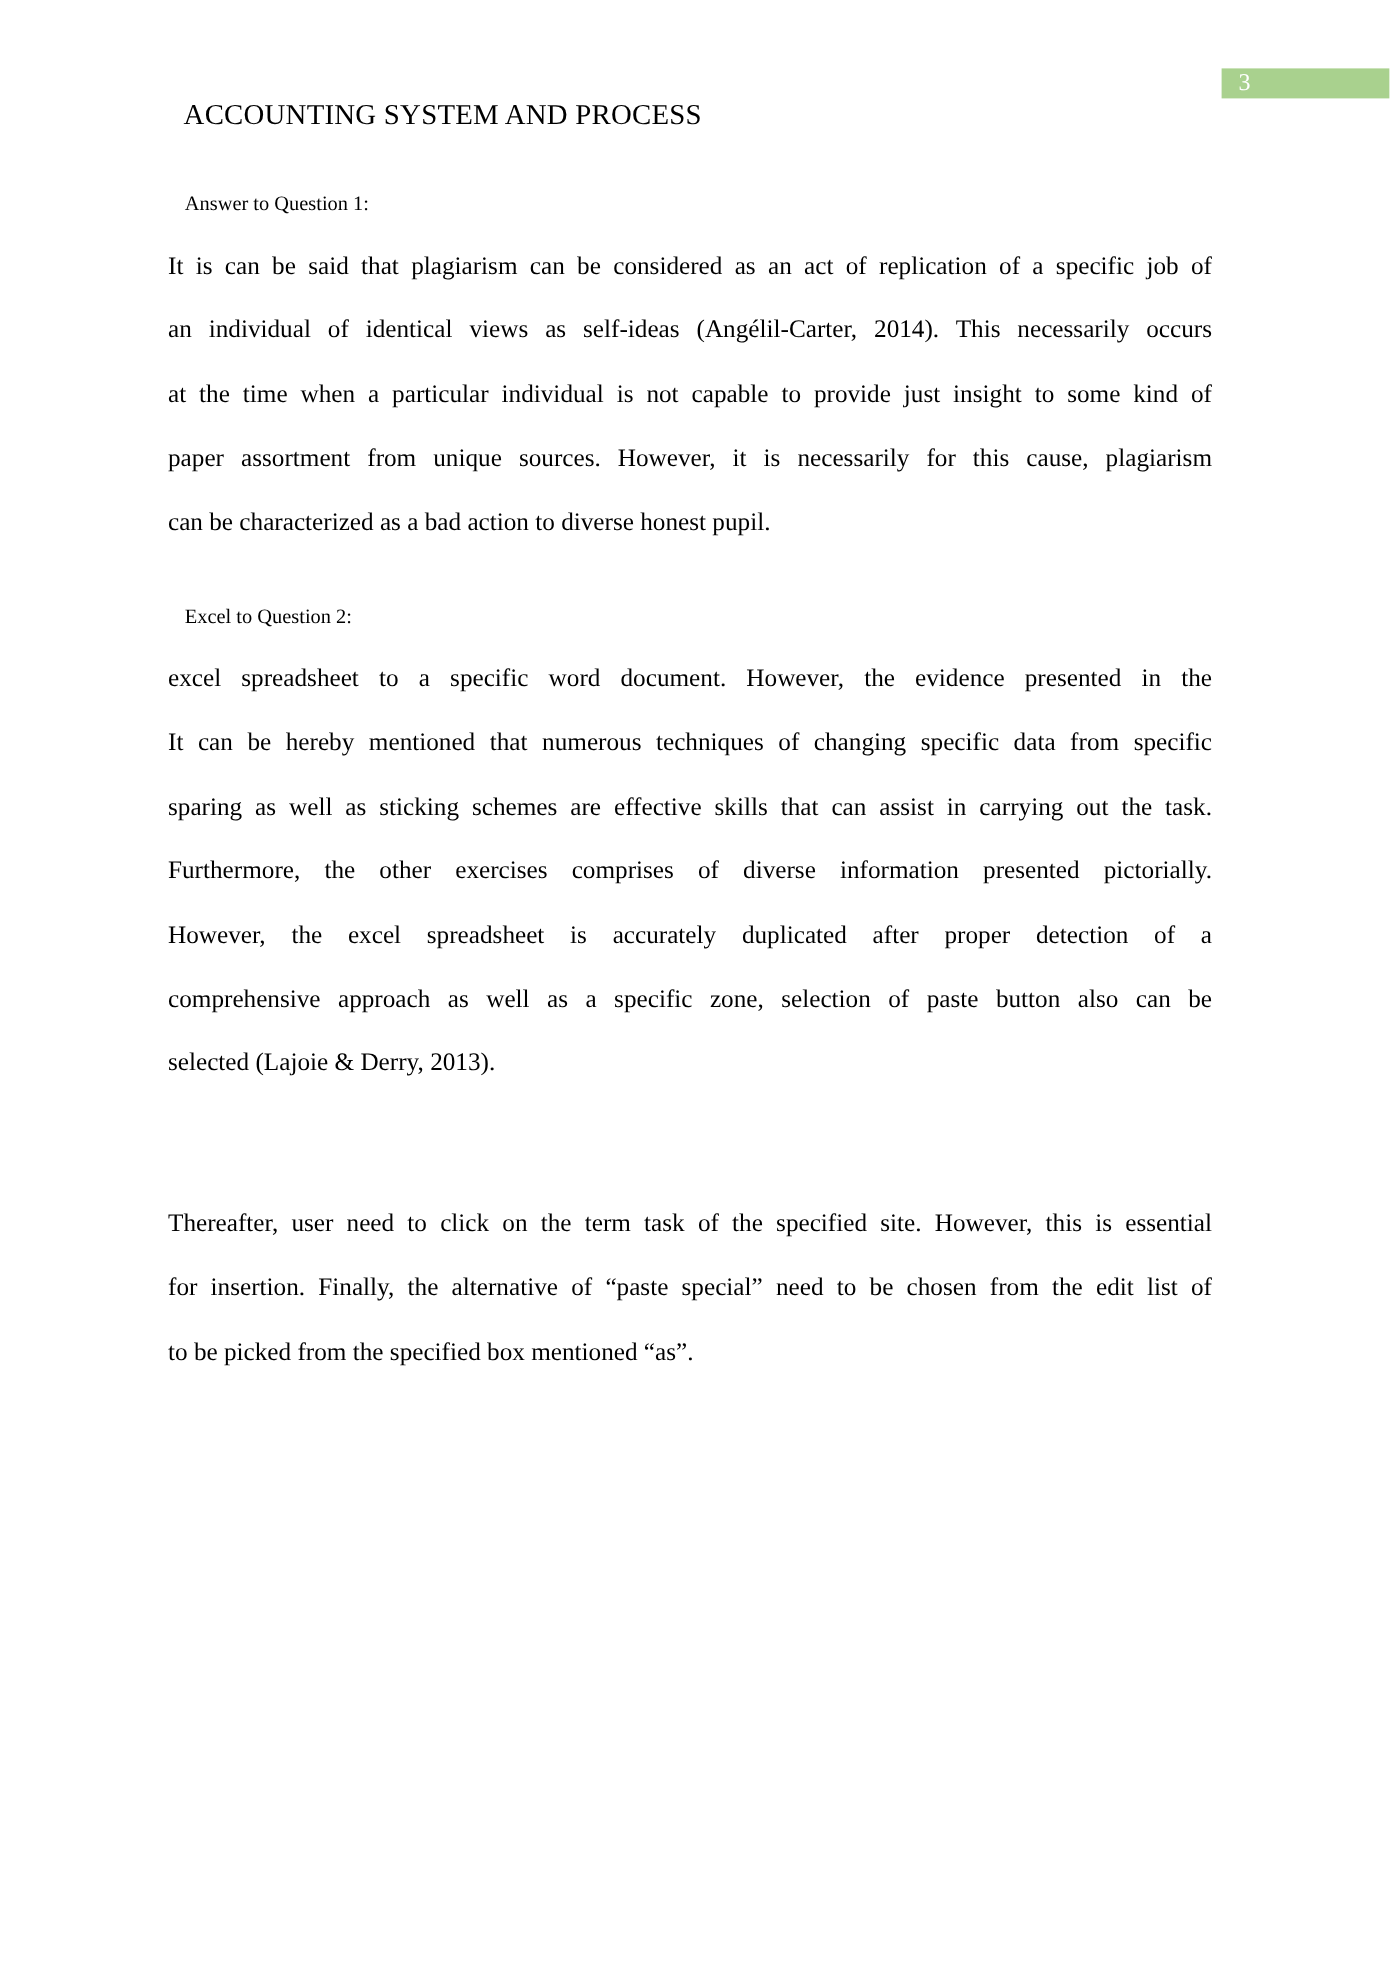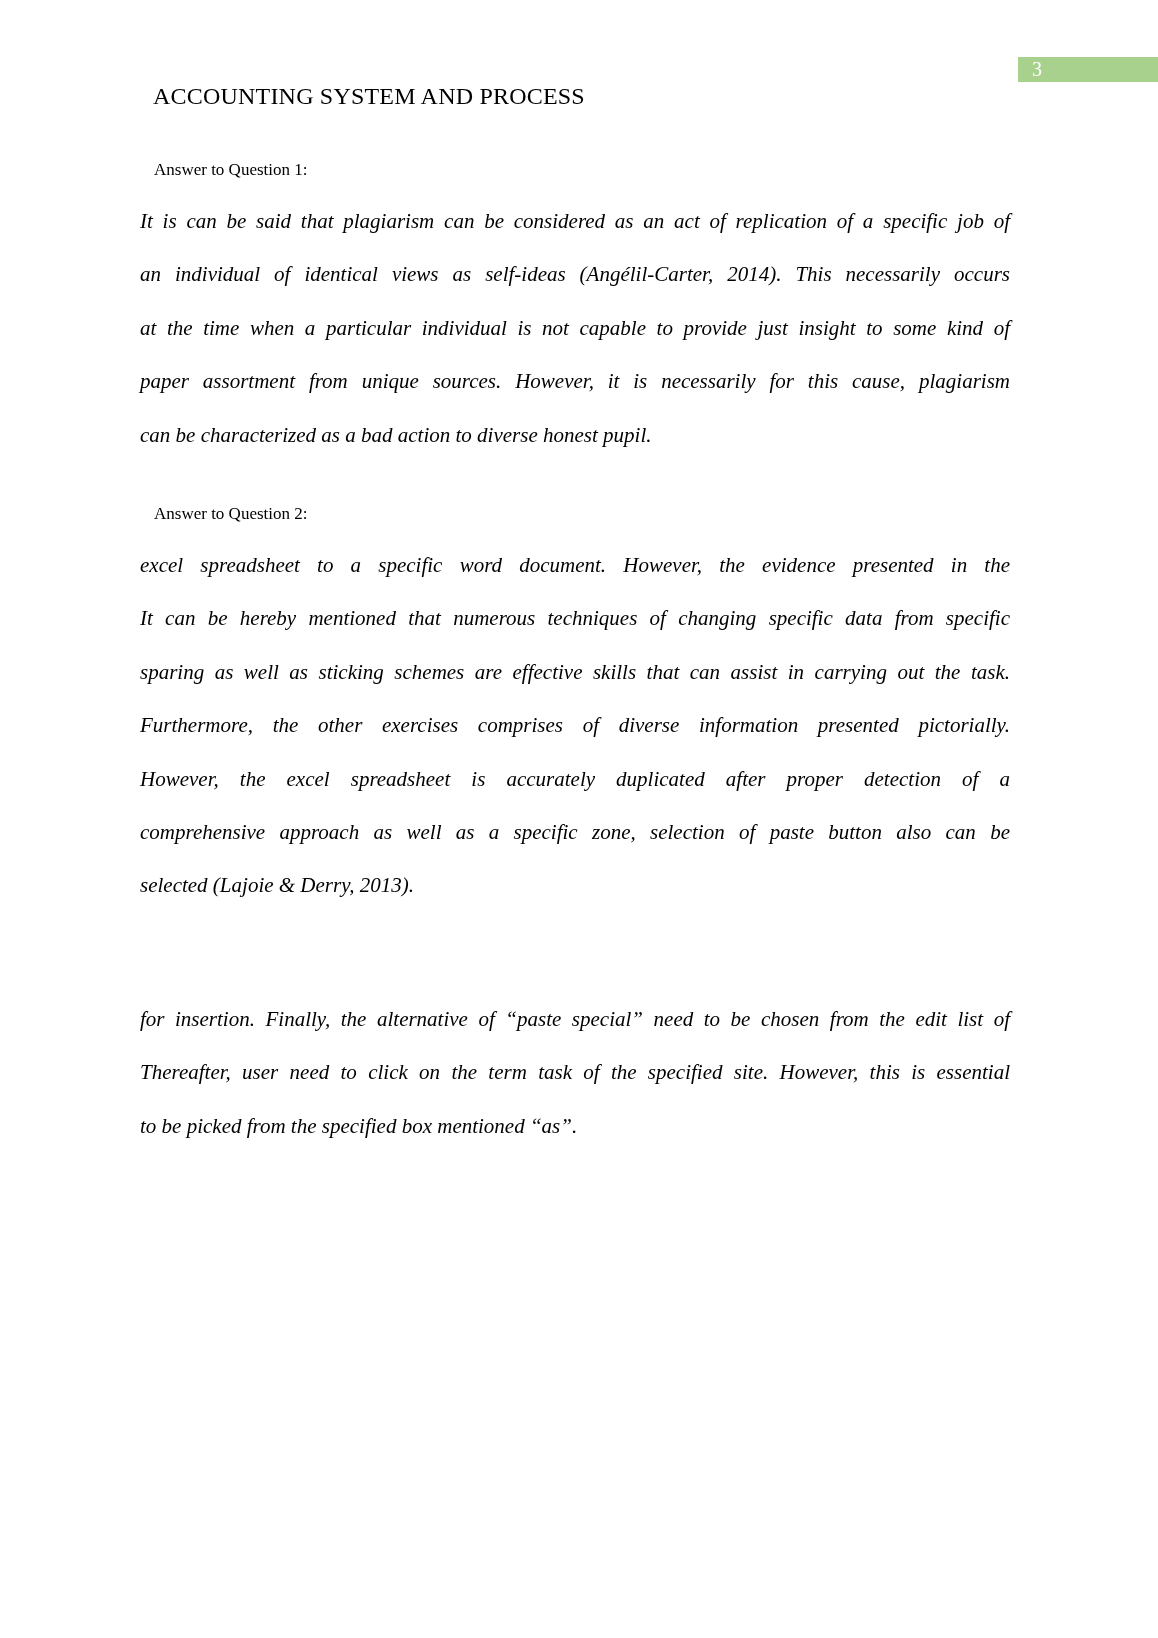--- a/index.html
+++ b/index.html
@@ -8,21 +8,21 @@
   .page-number-box { position: absolute; left: 1018px; top: 57px; width: 140px; height: 25px;
          background: #a9d18e; }
   .page-number { position: absolute; left: 14px; top: 0px; font-size: 20px; line-height: 25px;
          color: #ffffff; }
   .running-head { position: absolute; left: 153px; top: 83px; font-size: 24px; line-height: 26px;
          letter-spacing: 0.2px; }
   .content { position: absolute; left: 140px; top: 0; width: 870px; }
   .heading { position: absolute; left: 0; font-weight: normal; font-size: 17px; line-height: 26px; margin-left: 14px; }
   .para { position: absolute; left: 0; width: 870px; font-size: 21px; line-height: 53.4px;
           text-align: justify; text-align-last: left; margin: 0; }
-  .line { display: block; text-align: justify; text-align-last: justify; height: 53.4px; font-style: italic; }
+  .line { display: block; text-align: justify; text-align-last: justify; height: 53.4px; }
   .line.last { text-align-last: left; }
 </style>
 </head>
 <body>
 
 <div class="page-number-box">
   <span class="page-number">3</span>
 </div>
 
 <div class="running-head">ACCOUNTING SYSTEM AND PROCESS</div>
@@ -31,29 +31,29 @@
 
   <div class="heading" style="top:157px;">Answer to Question 1:</div>
   <div class="para" style="top:195px;">
     <span class="line">It is can be said that plagiarism can be considered as an act of replication of a specific job of</span>
     <span class="line">an individual of identical views as self-ideas (Angélil-Carter, 2014). This necessarily occurs</span>
     <span class="line">at the time when a particular individual is not capable to provide just insight to some kind of</span>
     <span class="line">paper assortment from unique sources. However, it is necessarily for this cause, plagiarism</span>
     <span class="line last">can be characterized as a bad action to diverse honest pupil.</span>
   </div>
 
-  <div class="heading" style="top:501px;">Answer to Question 2:</div>
+  <div class="heading" style="top:501px;">Excel to Question 2:</div>
   <div class="para" style="top:539px;">
     <span class="line">excel spreadsheet to a specific word document. However, the evidence presented in the</span>
     <span class="line">It can be hereby mentioned that numerous techniques of changing specific data from specific</span>
     <span class="line">sparing as well as sticking schemes are effective skills that can assist in carrying out the task.</span>
     <span class="line">Furthermore, the other exercises comprises of diverse information presented pictorially.</span>
     <span class="line">However, the excel spreadsheet is accurately duplicated after proper detection of a</span>
     <span class="line">comprehensive approach as well as a specific zone, selection of paste button also can be</span>
     <span class="line last">selected (Lajoie &amp; Derry, 2013).</span>
   </div>
 
   <div class="para" style="top:993px;">
+    <span class="line">Thereafter, user need to click on the term task of the specified site. However, this is essential</span>
     <span class="line">for insertion. Finally, the alternative of “paste special” need to be chosen from the edit list of</span>
-    <span class="line">Thereafter, user need to click on the term task of the specified site. However, this is essential</span>
     <span class="line last">to be picked from the specified box mentioned “as”.</span>
   </div>
 </div>
 
 </body></html>

